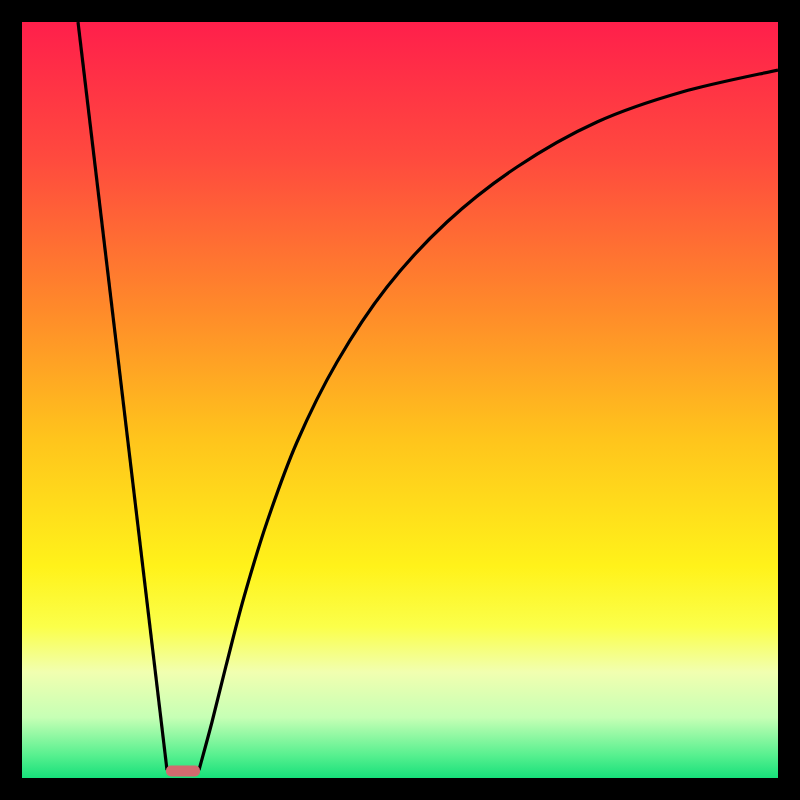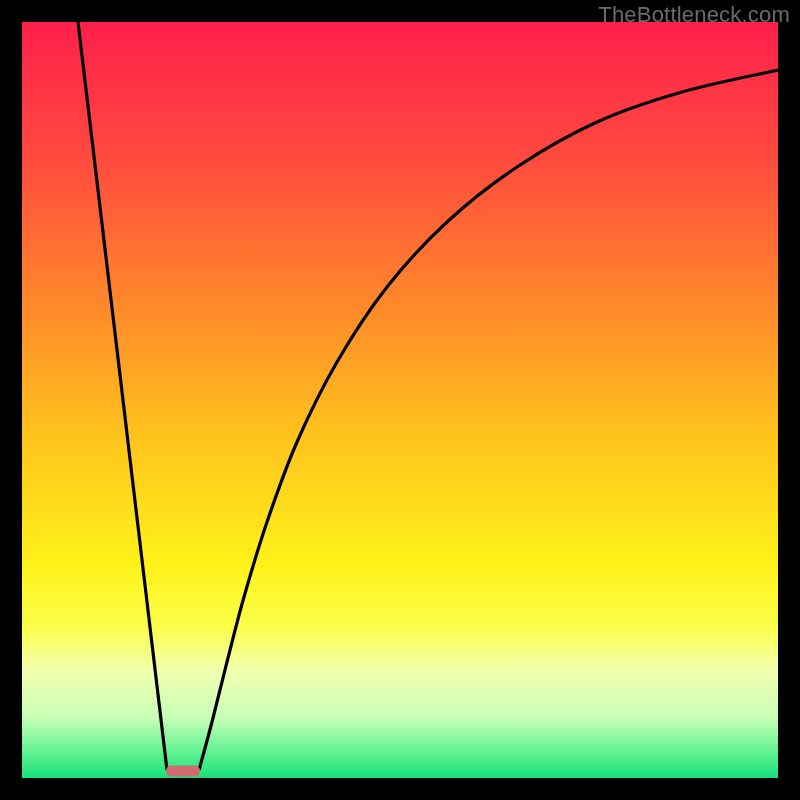--- a/index.html
+++ b/index.html
@@ -64,14 +64,13 @@
           </linearGradient>
       </defs>
       <rect x="0" y="0" width="756" height="756" fill="url(#bg)"></rect>
     </svg>
     <svg class="curve-svg" viewBox="0 0 756 756" preserveAspectRatio="none">
       <path fill="none" stroke="#000" stroke-width="3.2" id="path-left" d="M 56 0 L 145 748"></path>
       <path fill="none" stroke="#000" stroke-width="3.2" id="path-right" d="M 177 748 C 179.16666666666666 740, 185.33333333333334 718, 190 700 C 194.66666666666666 682, 199.66666666666666 660.8333333333334, 205 640 C 210.33333333333334 619.1666666666666, 215.33333333333334 598.3333333333334, 222 575 C 228.66666666666666 551.6666666666666, 236.16666666666666 525.8333333333334, 245 500 C 253.83333333333334 474.1666666666667, 263.3333333333333 446.6666666666667, 275 420 C 286.6666666666667 393.3333333333333, 300 365.8333333333333, 315 340 C 330 314.1666666666667, 346.6666666666667 288.3333333333333, 365 265 C 383.3333333333333 241.66666666666666, 403.3333333333333 220, 425 200 C 446.6666666666667 180, 470 161.66666666666666, 495 145 C 520 128.33333333333334, 547.5 112.5, 575 100 C 602.5 87.5, 629.8333333333334 78.66666666666667, 660 70 C 690.1666666666666 61.333333333333336, 740 51.666666666666664, 756 48"></path>
       <rect id="marker-rect" x="144" y="743.5" width="34" height="11" rx="5" fill="#d26a6f"></rect>
     </svg>
   </div>
-  <div class="watermark">TheBottleneck.com</div>
 </div>
 
 </body></html>

